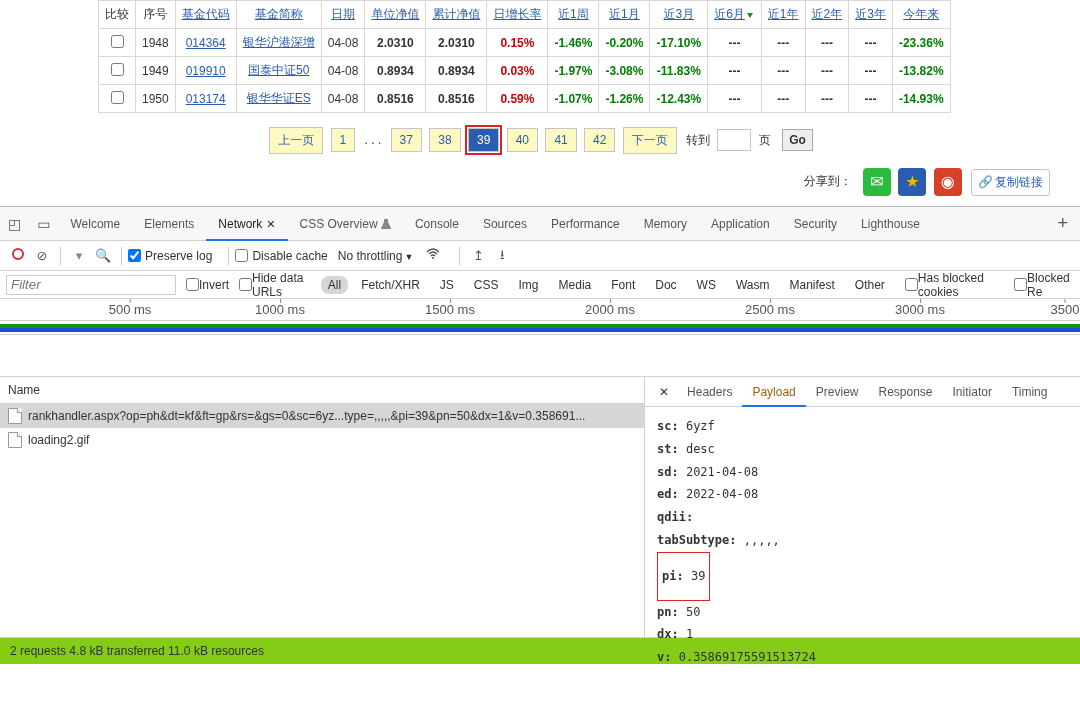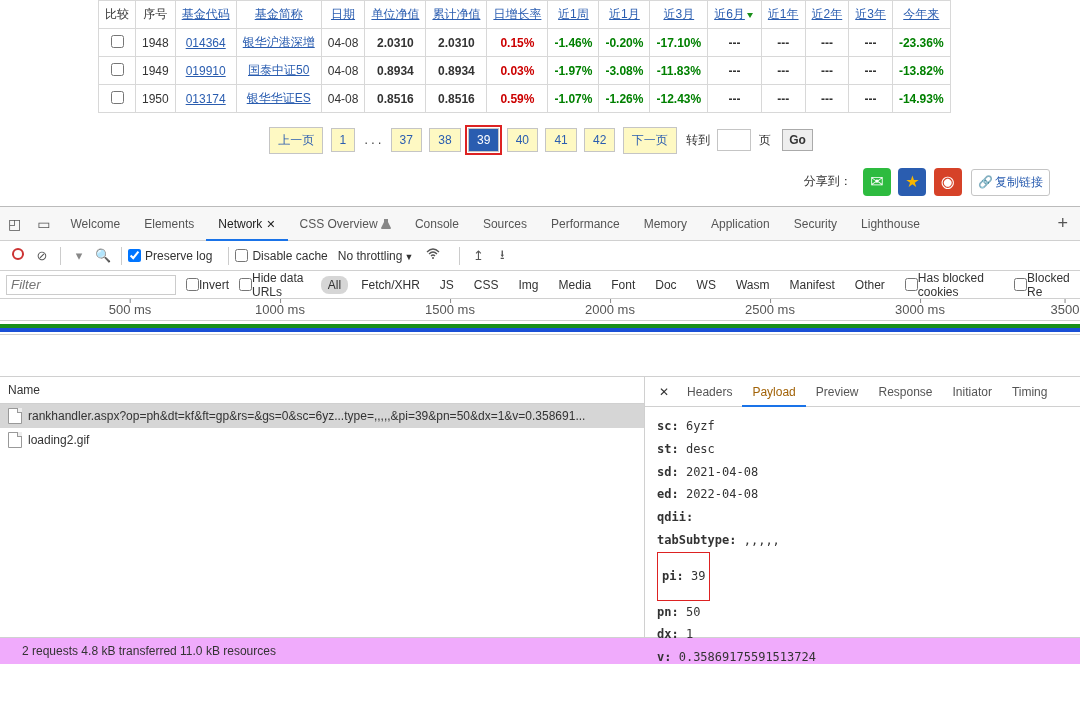--- a/index.html
+++ b/index.html
@@ -84,21 +84,21 @@
 
 .dt-right { flex:1; display:flex; flex-direction:column; }
 .dt-subtabs { display:flex; align-items:center; border-bottom:1px solid #d0d0d0; height:30px; padding:0 6px; }
 .dt-subtabs .x { padding:0 8px; cursor:pointer; }
 .dt-subtabs .stab { padding:0 10px; height:30px; line-height:30px; color:#555; cursor:pointer; }
 .dt-subtabs .stab.active { color:#a16207; border-bottom:2px solid #1a73e8; }
 .dt-payload { padding:8px 12px; font-family:Menlo, Consolas, monospace; font-size:12px; color:#333; line-height:1.9; }
 .dt-payload .k { font-weight:bold; }
 .dt-payload .row-boxed { display:inline-block; border:1px solid #d22; padding:12px 4px; }
 
-.dt-status { border-top:1px solid #d0d0d0; padding:6px 22px; color:#333; background:#f0abfc; }
+.dt-status { border-top:1px solid #d0d0d0; padding:6px 10px; color:#333; background:#84cc16; }
 </style>
 </head>
 <body>
 
 <table class="fund-table">
   <thead>
     <tr>
       <th>比较</th>
       <th>序号</th>
       <th><a href="#">基金代码</a></th>

